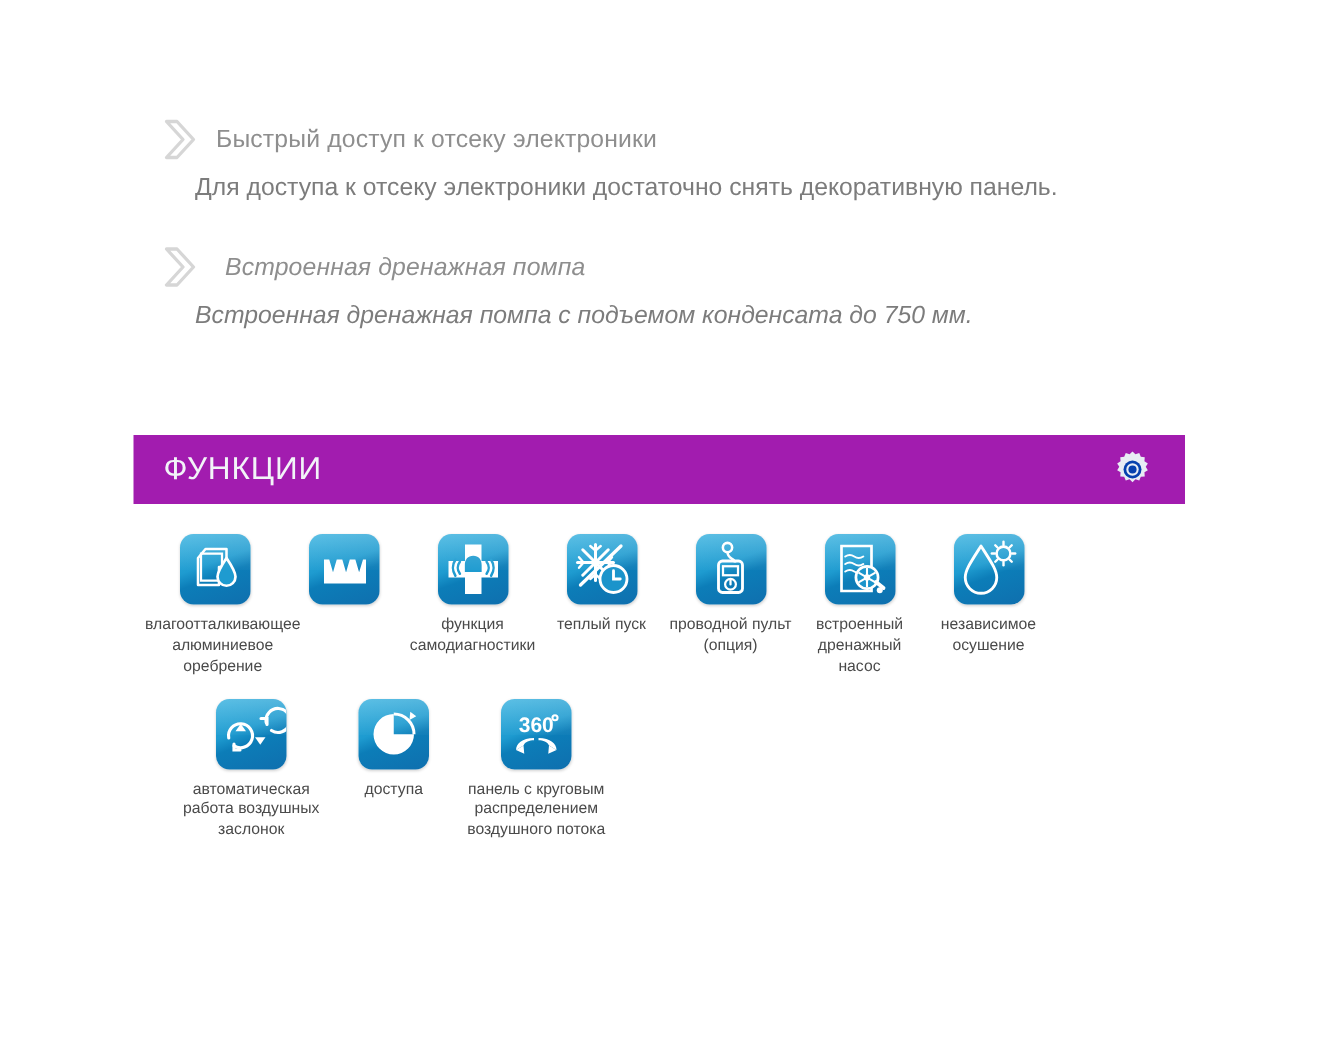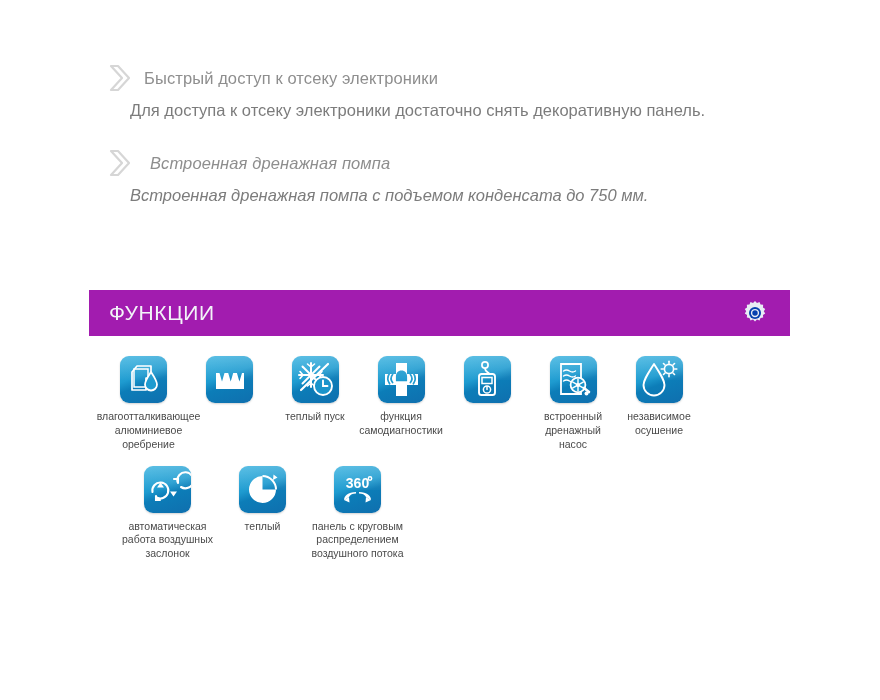--- a/index.html
+++ b/index.html
@@ -12,21 +12,21 @@
     height: 700px;
     position: relative;
     font-family: "Liberation Sans", "DejaVu Sans", sans-serif;
     overflow: hidden;
   }
 
   
   .intro {
     position: absolute;
     left: 108px;
-    top: 63px;
+    top: 78px;
     width: 680px;
   }
   .feat-head {
     display: flex;
     align-items: center;
     gap: 10px;
     margin-bottom: 6px;
   }
   .chev {
     width: 26px;
@@ -189,20 +189,37 @@
       <div class="tile">
         <svg width="47" height="47" viewBox="0 0 47 47">
           <path d="M10 33 L10 17 L13.5 17 L16 25.5 L18.5 17 L22.2 17 L24.7 25.5 L27.2 17 L30.9 17 L33.4 25.5 L36 17 L38 17 L38 33 Z" fill="#ffffff"></path>
         </svg>
       </div>
     </div>
 
     <div class="cell">
       <div class="tile">
         <svg width="47" height="47" viewBox="0 0 47 47">
+          <path d="M18 7 L29 7 L29 18 L40 18 L40 29 L29 29 L29 40 L18 40 L18 29 L7 29 L7 18 L18 18 Z" fill="#ffffff"></path>
+          <path d="M23.5 14.5 c-3.6 0-5.6 2.6-5.6 6.2 v4.6 h11.2 v-4.6 c0-3.6-2-6.2-5.6-6.2 z" fill="#1e9bd0"></path>
+          <g stroke="#1e9bd0" stroke-width="1.7" stroke-linecap="round" fill="none">
+            <path d="M14.6 18.5 a6.5 6.5 0 0 0 0 8"></path>
+            <path d="M11.6 17.2 a9.5 9.5 0 0 0 0 10.6"></path>
+            <path d="M32.4 18.5 a6.5 6.5 0 0 1 0 8"></path>
+            <path d="M35.4 17.2 a9.5 9.5 0 0 1 0 10.6"></path>
+          </g>
+        </svg>
+      </div>
+      <div class="lbl">функция
+самодиагностики</div>
+    </div>
+
+    <div class="cell">
+      <div class="tile">
+        <svg width="47" height="47" viewBox="0 0 47 47">
           <g stroke="#ffffff" stroke-width="2" stroke-linecap="round">
             <line x1="19" y1="7" x2="19" y2="31"></line>
             <line x1="7" y1="19" x2="31" y2="19"></line>
             <line x1="10.5" y1="10.5" x2="27.5" y2="27.5"></line>
             <line x1="27.5" y1="10.5" x2="10.5" y2="27.5"></line>
           </g>
           <g stroke="#ffffff" stroke-width="1.6" stroke-linecap="round">
             <line x1="19" y1="11" x2="15.5" y2="8"></line>
               <line x1="19" y1="11" x2="22.5" y2="8"></line>
             <line x1="19" y1="27" x2="15.5" y2="30"></line>
@@ -216,45 +233,30 @@
           <circle cx="31" cy="30" r="9" fill="#1b94cb" stroke="#ffffff" stroke-width="1.9"></circle>
           <path d="M31 24.5 L31 30 L35.5 30" fill="none" stroke="#ffffff" stroke-width="1.9" stroke-linecap="round"></path>
         </svg>
       </div>
       <div class="lbl">теплый пуск</div>
     </div>
 
     <div class="cell">
       <div class="tile">
         <svg width="47" height="47" viewBox="0 0 47 47">
-          <path d="M18 7 L29 7 L29 18 L40 18 L40 29 L29 29 L29 40 L18 40 L18 29 L7 29 L7 18 L18 18 Z" fill="#ffffff"></path>
-          <path d="M23.5 14.5 c-3.6 0-5.6 2.6-5.6 6.2 v4.6 h11.2 v-4.6 c0-3.6-2-6.2-5.6-6.2 z" fill="#1e9bd0"></path>
-          <g stroke="#1e9bd0" stroke-width="1.7" stroke-linecap="round" fill="none">
-            <path d="M14.6 18.5 a6.5 6.5 0 0 0 0 8"></path>
-            <path d="M11.6 17.2 a9.5 9.5 0 0 0 0 10.6"></path>
-            <path d="M32.4 18.5 a6.5 6.5 0 0 1 0 8"></path>
-            <path d="M35.4 17.2 a9.5 9.5 0 0 1 0 10.6"></path>
-          </g>
-        </svg>
-      </div>
-      <div class="lbl">функция
-самодиагностики</div>
-    </div>
-
-    <div class="cell">
-      <div class="tile">
-        <svg width="47" height="47" viewBox="0 0 47 47">
           <circle cx="21" cy="9" r="3.1" fill="none" stroke="#ffffff" stroke-width="1.7"></circle>
           <path d="M21 12 C21 17 26 16 26 19" fill="none" stroke="#ffffff" stroke-width="1.7"></path>
           <rect x="15" y="18" width="16" height="21" rx="2.6" fill="none" stroke="#ffffff" stroke-width="1.9"></rect>
           <rect x="18" y="21.5" width="10" height="6" fill="none" stroke="#ffffff" stroke-width="1.5"></rect>
           <circle cx="23" cy="33.5" r="3.6" fill="none" stroke="#ffffff" stroke-width="1.5"></circle>
           <path d="M23 30.4 L23 33.6" stroke="#ffffff" stroke-width="1.5" stroke-linecap="round"></path>
         </svg>
       </div>
+      <div class="lbl">проводной пульт
+(опция)</div>
     </div>
 
     <div class="cell">
       <div class="tile">
         <svg width="47" height="47" viewBox="0 0 47 47">
           <path d="M11 8 L31 8 L31 38 L11 38 Z" fill="none" stroke="#ffffff" stroke-width="1.8"></path>
           <g stroke="#ffffff" stroke-width="1.4" stroke-linecap="round" fill="none">
             <path d="M13.5 15 q3 -2 6 0 t6 0"></path>
             <path d="M13.5 20 q3 -2 6 0 t6 0"></path>
             <path d="M13.5 25 q3 -2 6 0 t6 0"></path>
@@ -319,21 +321,21 @@
     </div>
 
     <div class="cell">
       <div class="tile">
         <svg width="47" height="47" viewBox="0 0 47 47">
           <path d="M23.5 10 a13.5 13.5 0 1 0 13.5 13.5 L23.5 23.5 Z" fill="#ffffff"></path>
           <path d="M23.5 10 A13.5 13.5 0 0 1 37 23.5" fill="none" stroke="#ffffff" stroke-width="2"></path>
           <path d="M34.5 8.5 L38.5 11.5 L34 14" fill="#ffffff"></path>
         </svg>
       </div>
-      <div class="lbl">теплый</div>
+      <div class="lbl">доступа</div>
     </div>
 
     <div class="cell">
       <div class="tile">
         <svg width="47" height="47" viewBox="0 0 47 47">
           <text x="23.5" y="22" text-anchor="middle" fill="#ffffff" font-family="Liberation Sans, sans-serif" font-size="14" font-weight="bold">360</text>
           <circle cx="36" cy="12.5" r="1.7" fill="none" stroke="#ffffff" stroke-width="1.4"></circle>
           <path d="M22 26 C14 26 10 30 10 34 L15 31 C16 28.5 19 27.5 22 27.5 Z" fill="#ffffff"></path>
           <path d="M10 34 L15.5 36.5 L15 31 Z" fill="#ffffff"></path>
           <path d="M25 26 C33 26 37 30 37 34 L32 31 C31 28.5 28 27.5 25 27.5 Z" fill="#ffffff"></path>

